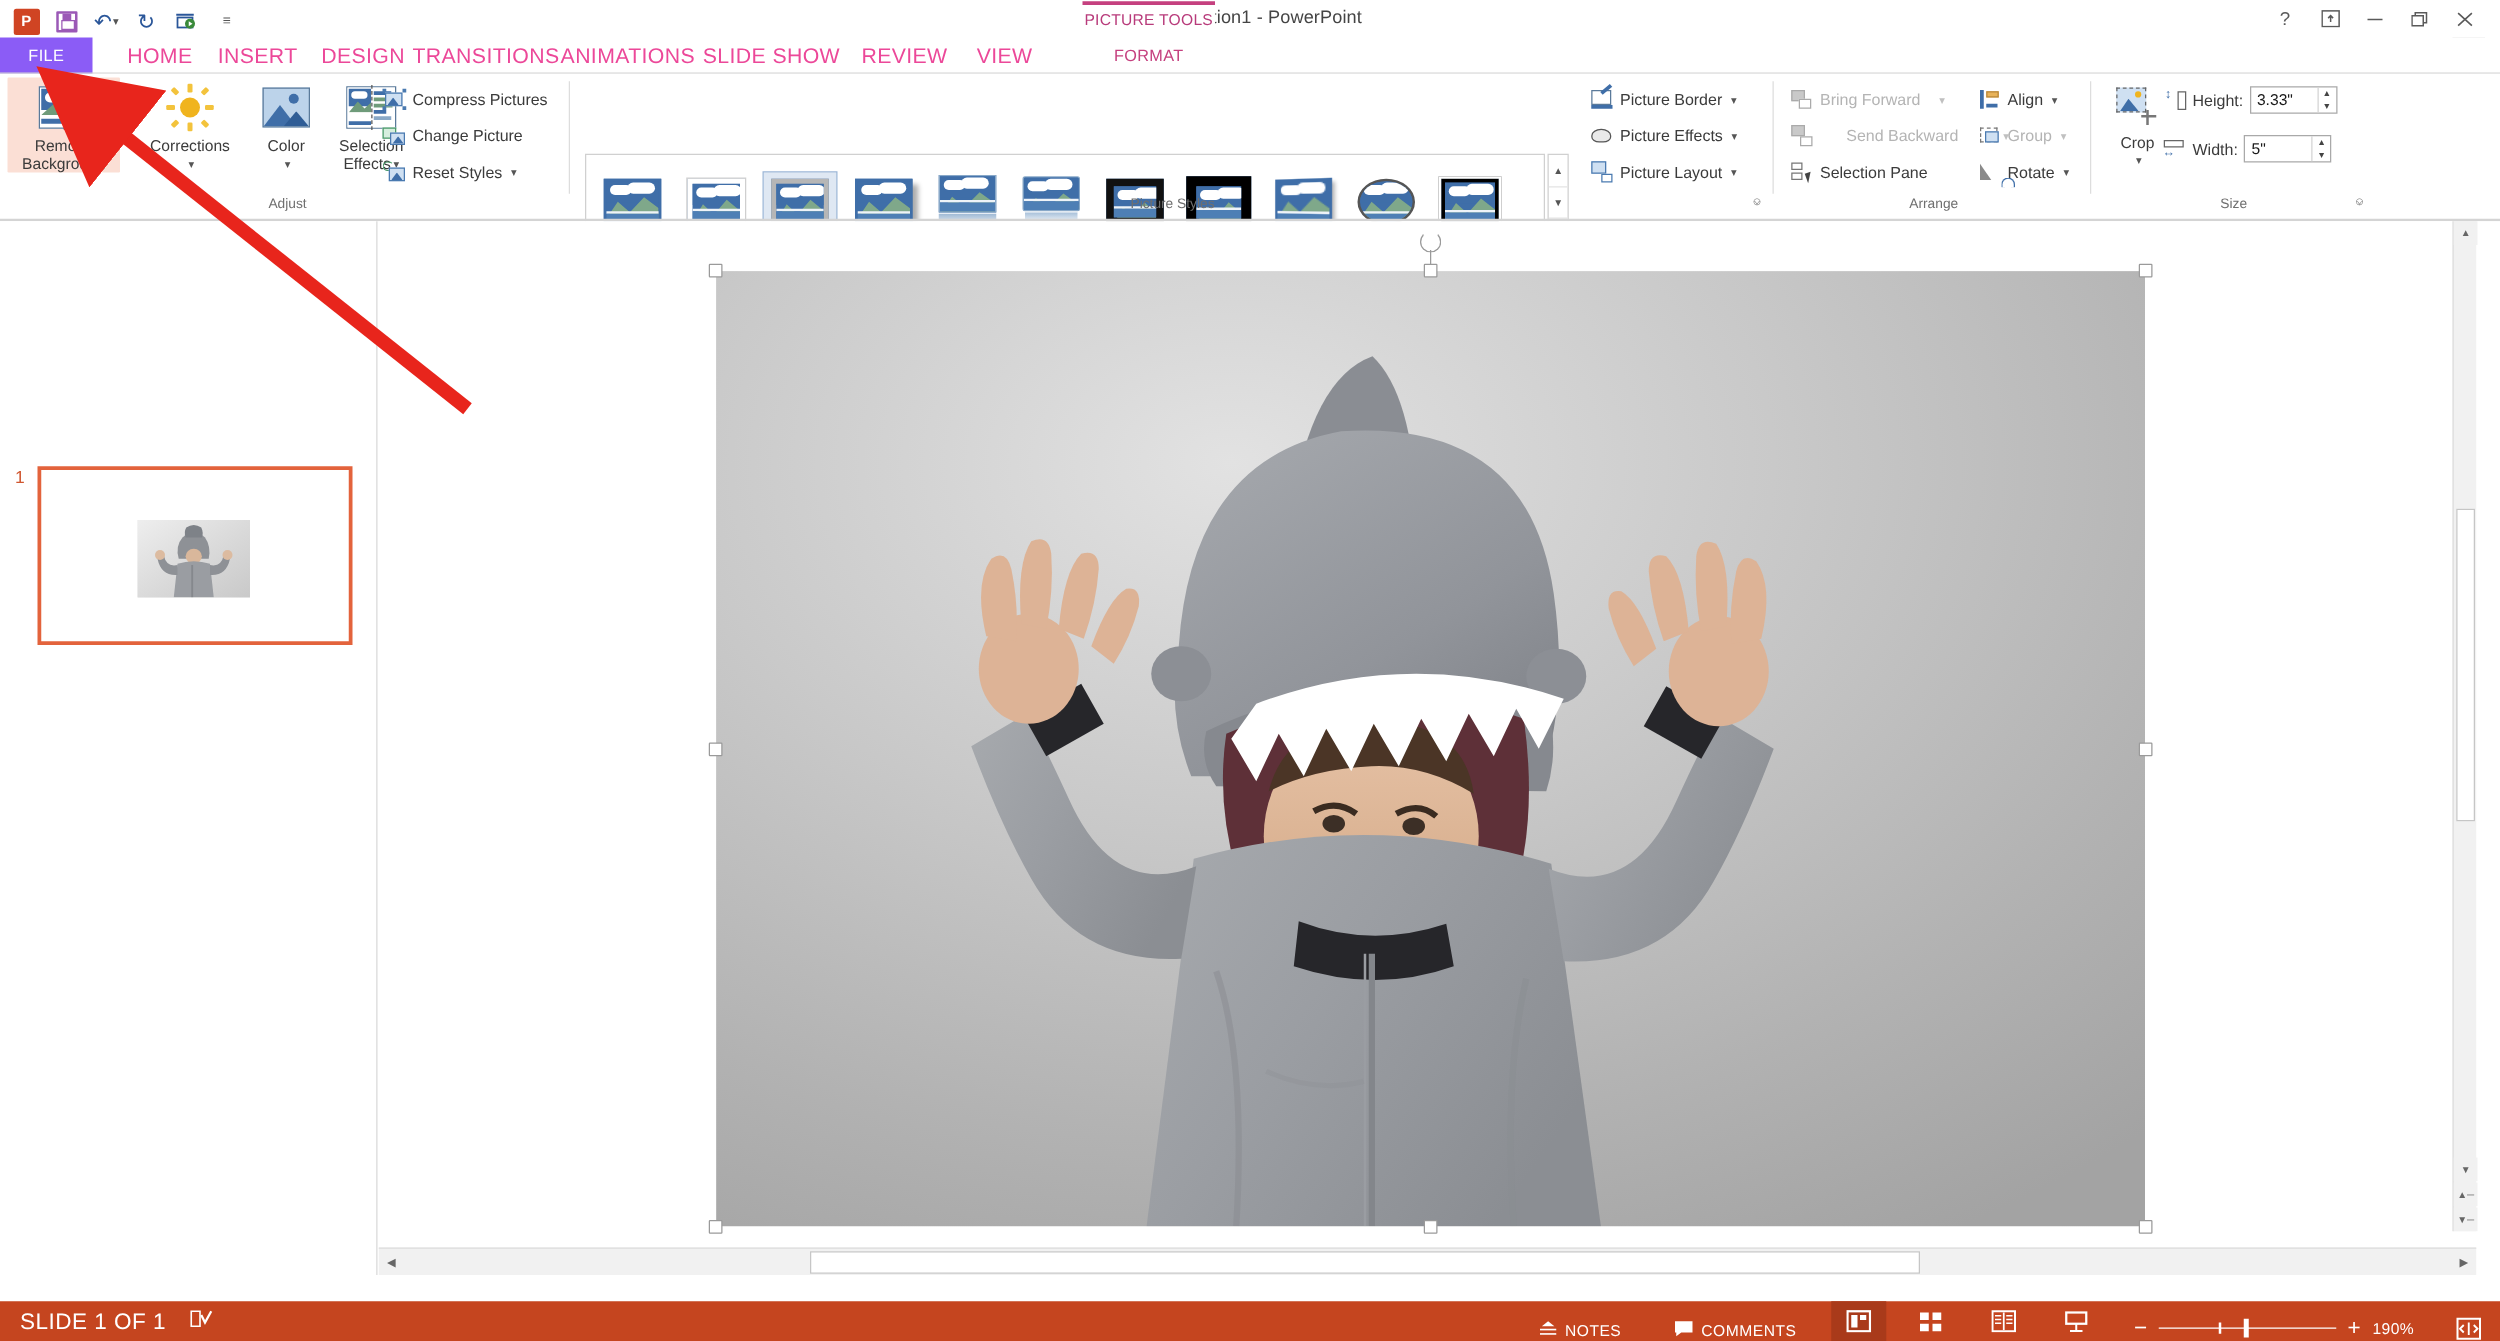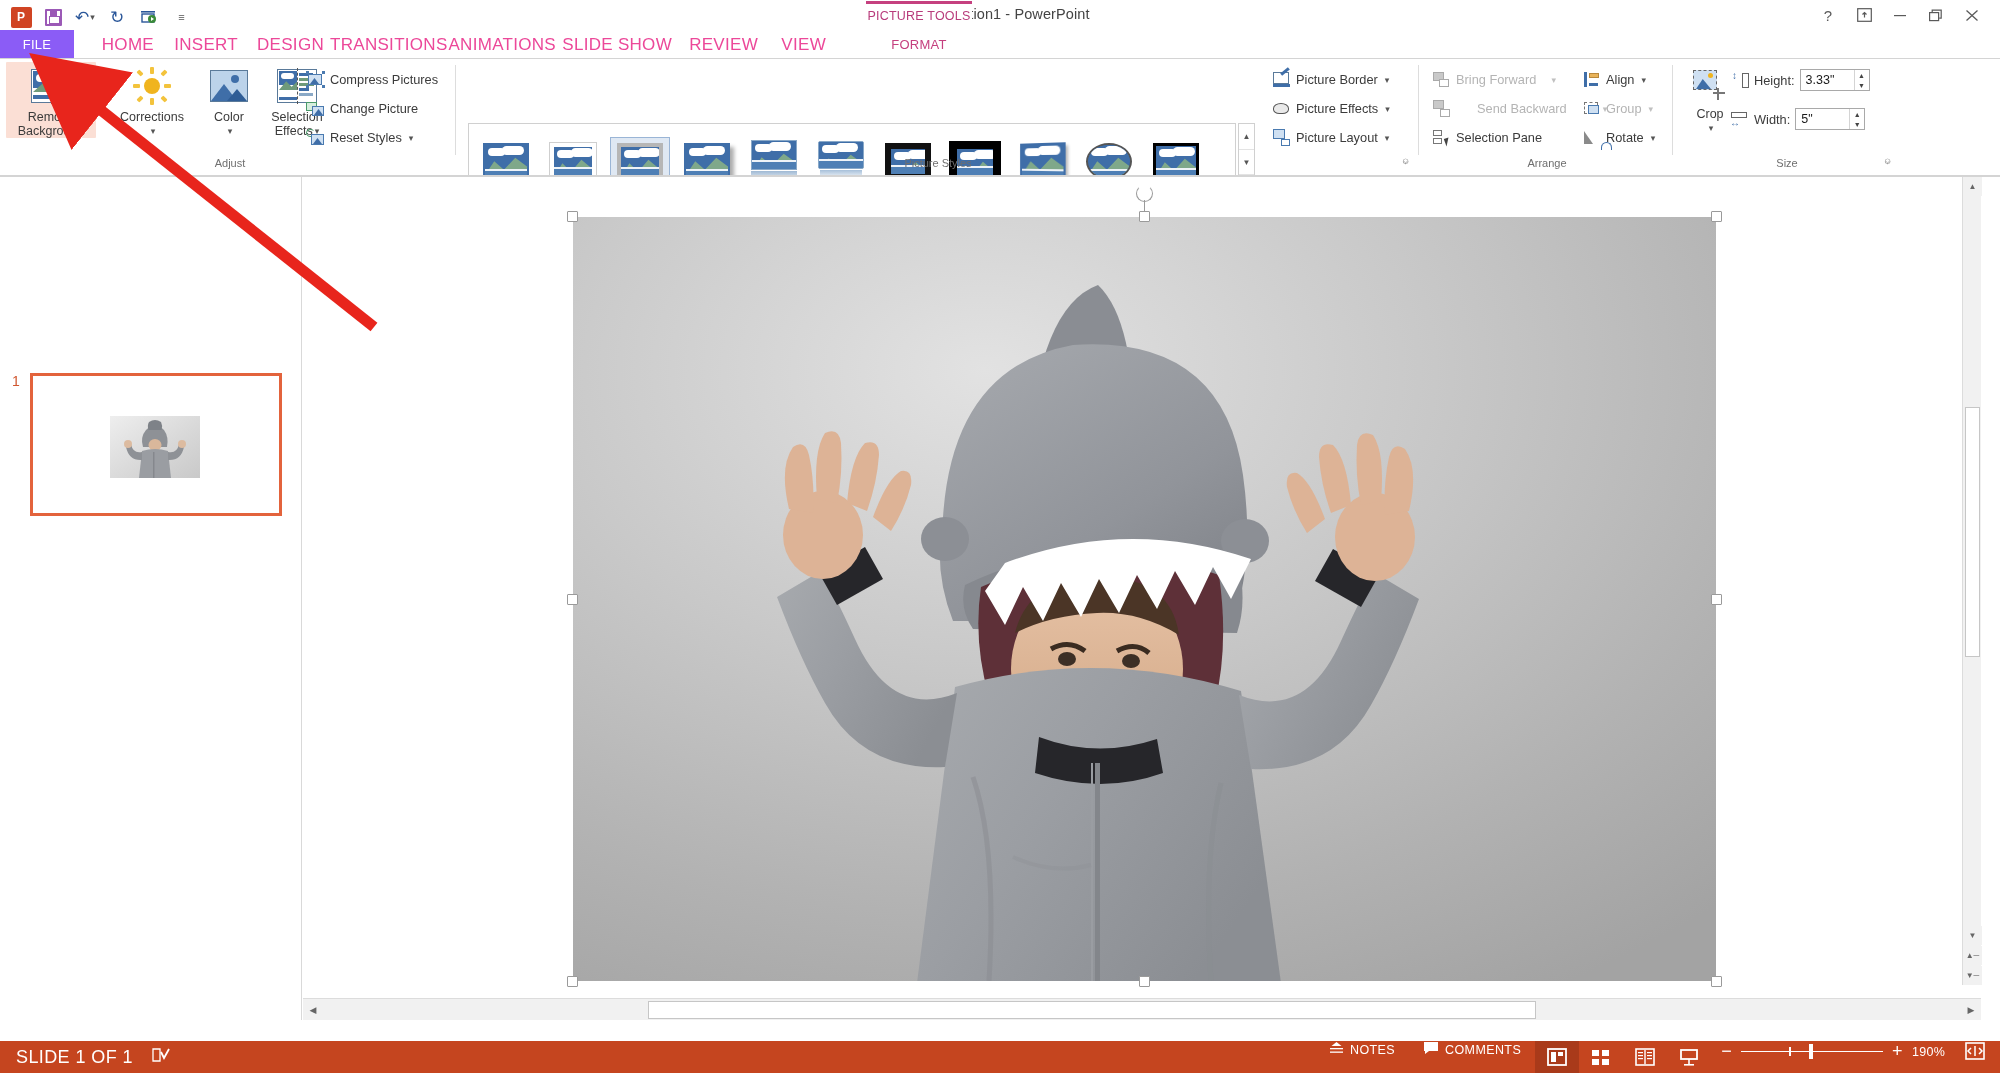--- a/index.html
+++ b/index.html
@@ -306,21 +306,21 @@
     background: #ffffff; border: 1px solid #c6c6c6;
   }
 
   
   .statusbar {
     position: absolute; left: 0; bottom: 0; width: 2000px; height: 32px;
     background: #c5451f; color: #ffffff; display: flex; align-items: center;
   }
   .st-left { display: flex; align-items: center; gap: 18px; padding-left: 16px; }
   .st-text { font-size: 18px; letter-spacing: 0.4px; }
-  .st-right { margin-left: auto; display: flex; align-items: flex-start; gap: 0px; padding-right: 8px; }
+  .st-right { margin-left: auto; display: flex; align-items: flex-end; gap: 14px; padding-right: 8px; }
   .st-item { display: flex; align-items: center; gap: 6px; font-size: 12.5px; padding: 0 14px; letter-spacing:0.4px; }
   .viewbtn { width: 44px; height: 32px; display: flex; align-items: center; justify-content: center; }
   .viewbtn.active { background: #a93a1a; }
   .zoomwrap { display: flex; align-items: center; gap: 9px; padding: 0 10px; }
   .zoomtrack { width: 142px; height: 1.6px; background: #ffffff; position: relative; }
   .zoomknob { position: absolute; left: 68px; top: -7px; width: 4px; height: 15px; background: #ffffff; }
   .zoommid { position: absolute; left: 48px; top: -4px; width: 1.5px; height: 9px; background: #ffffff; }
   .zoomval { font-size: 12.5px; min-width: 42px; letter-spacing: 0.3px; }
   .fitbtn { width: 28px; height: 20px; position: relative; }
 

